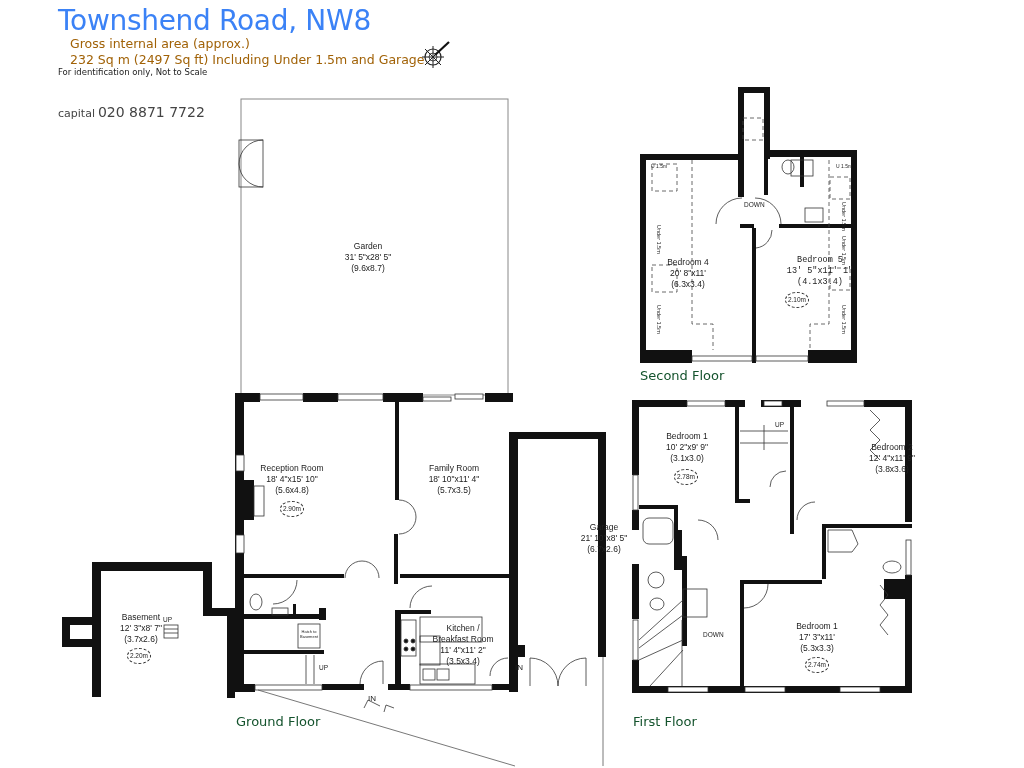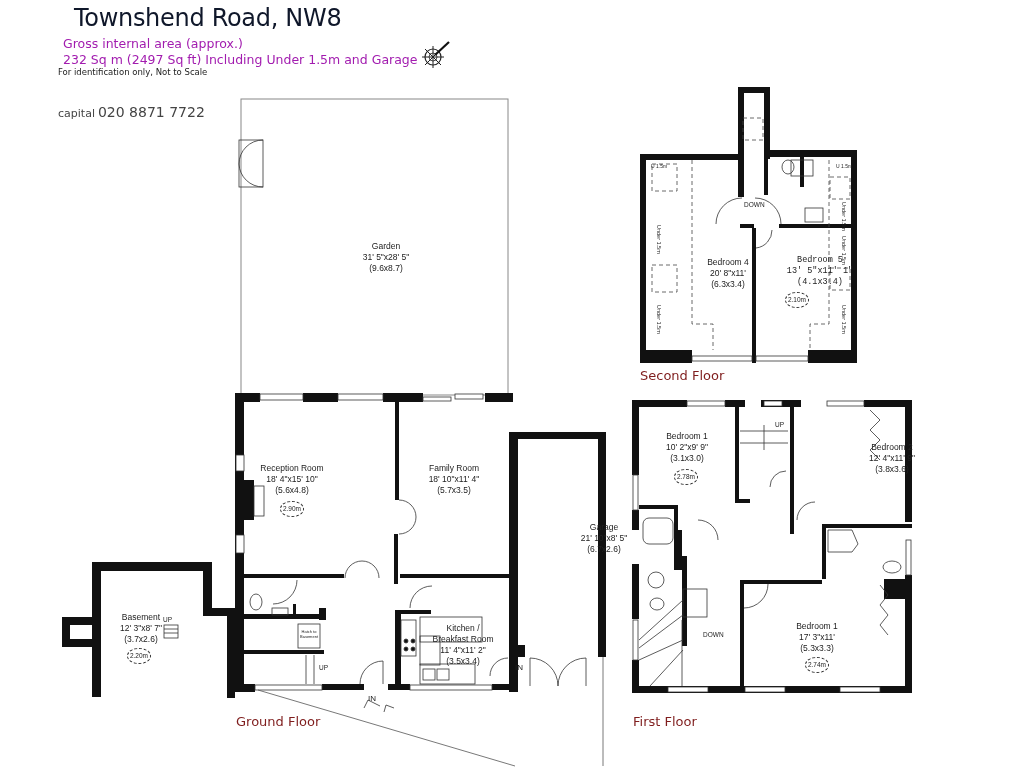--- a/index.html
+++ b/index.html
@@ -1,25 +1,25 @@
 <!DOCTYPE html>
 <html><head>
 <meta charset="utf-8">
 <style>
   html, body { margin:0; padding:0; background:#ffffff; }
   body { width:1024px; height:768px; position:relative; overflow:hidden; font-family:"Liberation Sans", sans-serif; color:#111; }
-  .hdr-title { position:absolute; left:74px; top:4px; font-size:24px; color:#0f172a; font-family:"DejaVu Sans", sans-serif; letter-spacing:-0.3px; }
-  .hdr-sub { position:absolute; left:63px; font-size:12.5px; color:#a21caf; font-family:"DejaVu Sans", sans-serif; }
+  .hdr-title { position:absolute; left:58px; top:4px; font-size:28px; color:#3b82f6; font-family:"DejaVu Sans", sans-serif; letter-spacing:-0.3px; }
+  .hdr-sub { position:absolute; left:70px; font-size:12.5px; color:#a16207; font-family:"DejaVu Sans", sans-serif; }
   .hdr-note { position:absolute; left:58px; top:67px; font-size:8.5px; color:#222; font-family:"DejaVu Sans", sans-serif; }
   .brand { position:absolute; left:58px; top:104px; font-size:11px; color:#444; font-family:"DejaVu Sans", sans-serif; }
   .brand .phone { font-size:14px; margin-left:3px; }
   svg.plan { position:absolute; left:0; top:0; width:1024px; height:768px; }
   .lbl { position:absolute; text-align:center; font-size:8.5px; line-height:11px; color:#222; font-family:"Liberation Sans", sans-serif; white-space:nowrap; transform:translateX(-50%); }
   .ceil { position:absolute; font-size:6.5px; color:#222; border:1px dashed #333; border-radius:50%; width:22px; height:14px; line-height:14px; text-align:center; transform:translateX(-50%); }
-  .floor-lbl { position:absolute; font-size:13px; color:#7f1d1d; font-family:"DejaVu Sans", sans-serif; }
+  .floor-lbl { position:absolute; font-size:13px; color:#14532d; font-family:"DejaVu Sans", sans-serif; }
   .tiny { position:absolute; font-size:6.5px; color:#222; font-family:"Liberation Sans", sans-serif; }
   .vert { position:absolute; font-size:5.5px; color:#222; transform:rotate(90deg); transform-origin:left top; white-space:nowrap; }
 </style>
 </head>
 <body>
 
 <div class="hdr-title">Townshend Road, NW8</div>
 <div class="hdr-sub" style="top:36px;">Gross internal area (approx.)</div>
 <div class="hdr-sub" style="top:52px;">232 Sq m (2497 Sq ft) Including Under 1.5m and Garage</div>
 <div class="hdr-note">For identification only, Not to Scale</div>
@@ -256,21 +256,21 @@
     <path d="M770,487 A16,16 0 0 1 786,471"></path>
     <polyline points="870,410 880,420 870,430 880,440 870,450 880,460"></polyline>
     <polyline points="880,585 888,595 880,605 888,615 880,625 888,635"></polyline>
   </g>
 </svg>
 
 <div class="floor-lbl" style="left:236px; top:714px;">Ground Floor</div>
 <div class="floor-lbl" style="left:640px; top:368px;">Second Floor</div>
 <div class="floor-lbl" style="left:633px; top:714px;">First Floor</div>
 
-<div class="lbl" style="left:386px; top:241px;">
+<div class="lbl" style="left:368px; top:241px;">
   <div>Garden</div>
   <div>31' 5"x28' 5"</div>
   <div>(9.6x8.7)</div>
 </div>
 
 <div class="lbl" style="left:292px; top:463px;">
   <div>Reception Room</div>
   <div>18' 4"x15' 10"</div>
   <div>(5.6x4.8)</div>
 </div>
@@ -301,21 +301,21 @@
 <div class="tiny" style="left:299px; top:629px; font-size:4px; width:20px; text-align:center;">Hatch to Basement</div>
 
 <div class="lbl" style="left:141px; top:612px;">
   <div>Basement</div>
   <div>12' 3"x8' 7"</div>
   <div>(3.7x2.6)</div>
 </div>
 <div class="ceil" style="left:139px; top:648px;">2.20m</div>
 <div class="tiny" style="left:163px; top:616px;">UP</div>
 
-<div class="lbl" style="left:728px; top:257px;">
+<div class="lbl" style="left:688px; top:257px;">
   <div>Bedroom 4</div>
   <div>20' 8"x11'</div>
   <div>(6.3x3.4)</div>
 </div>
 <div class="lbl" style="left:820px; top:255px;font-family:Liberation Mono, monospace;">
   <div>Bedroom 5</div>
   <div>13' 5"x11' 1"</div>
   <div>(4.1x3.4)</div>
 </div>
 <div class="ceil" style="left:797px; top:292px;">2.10m</div>

